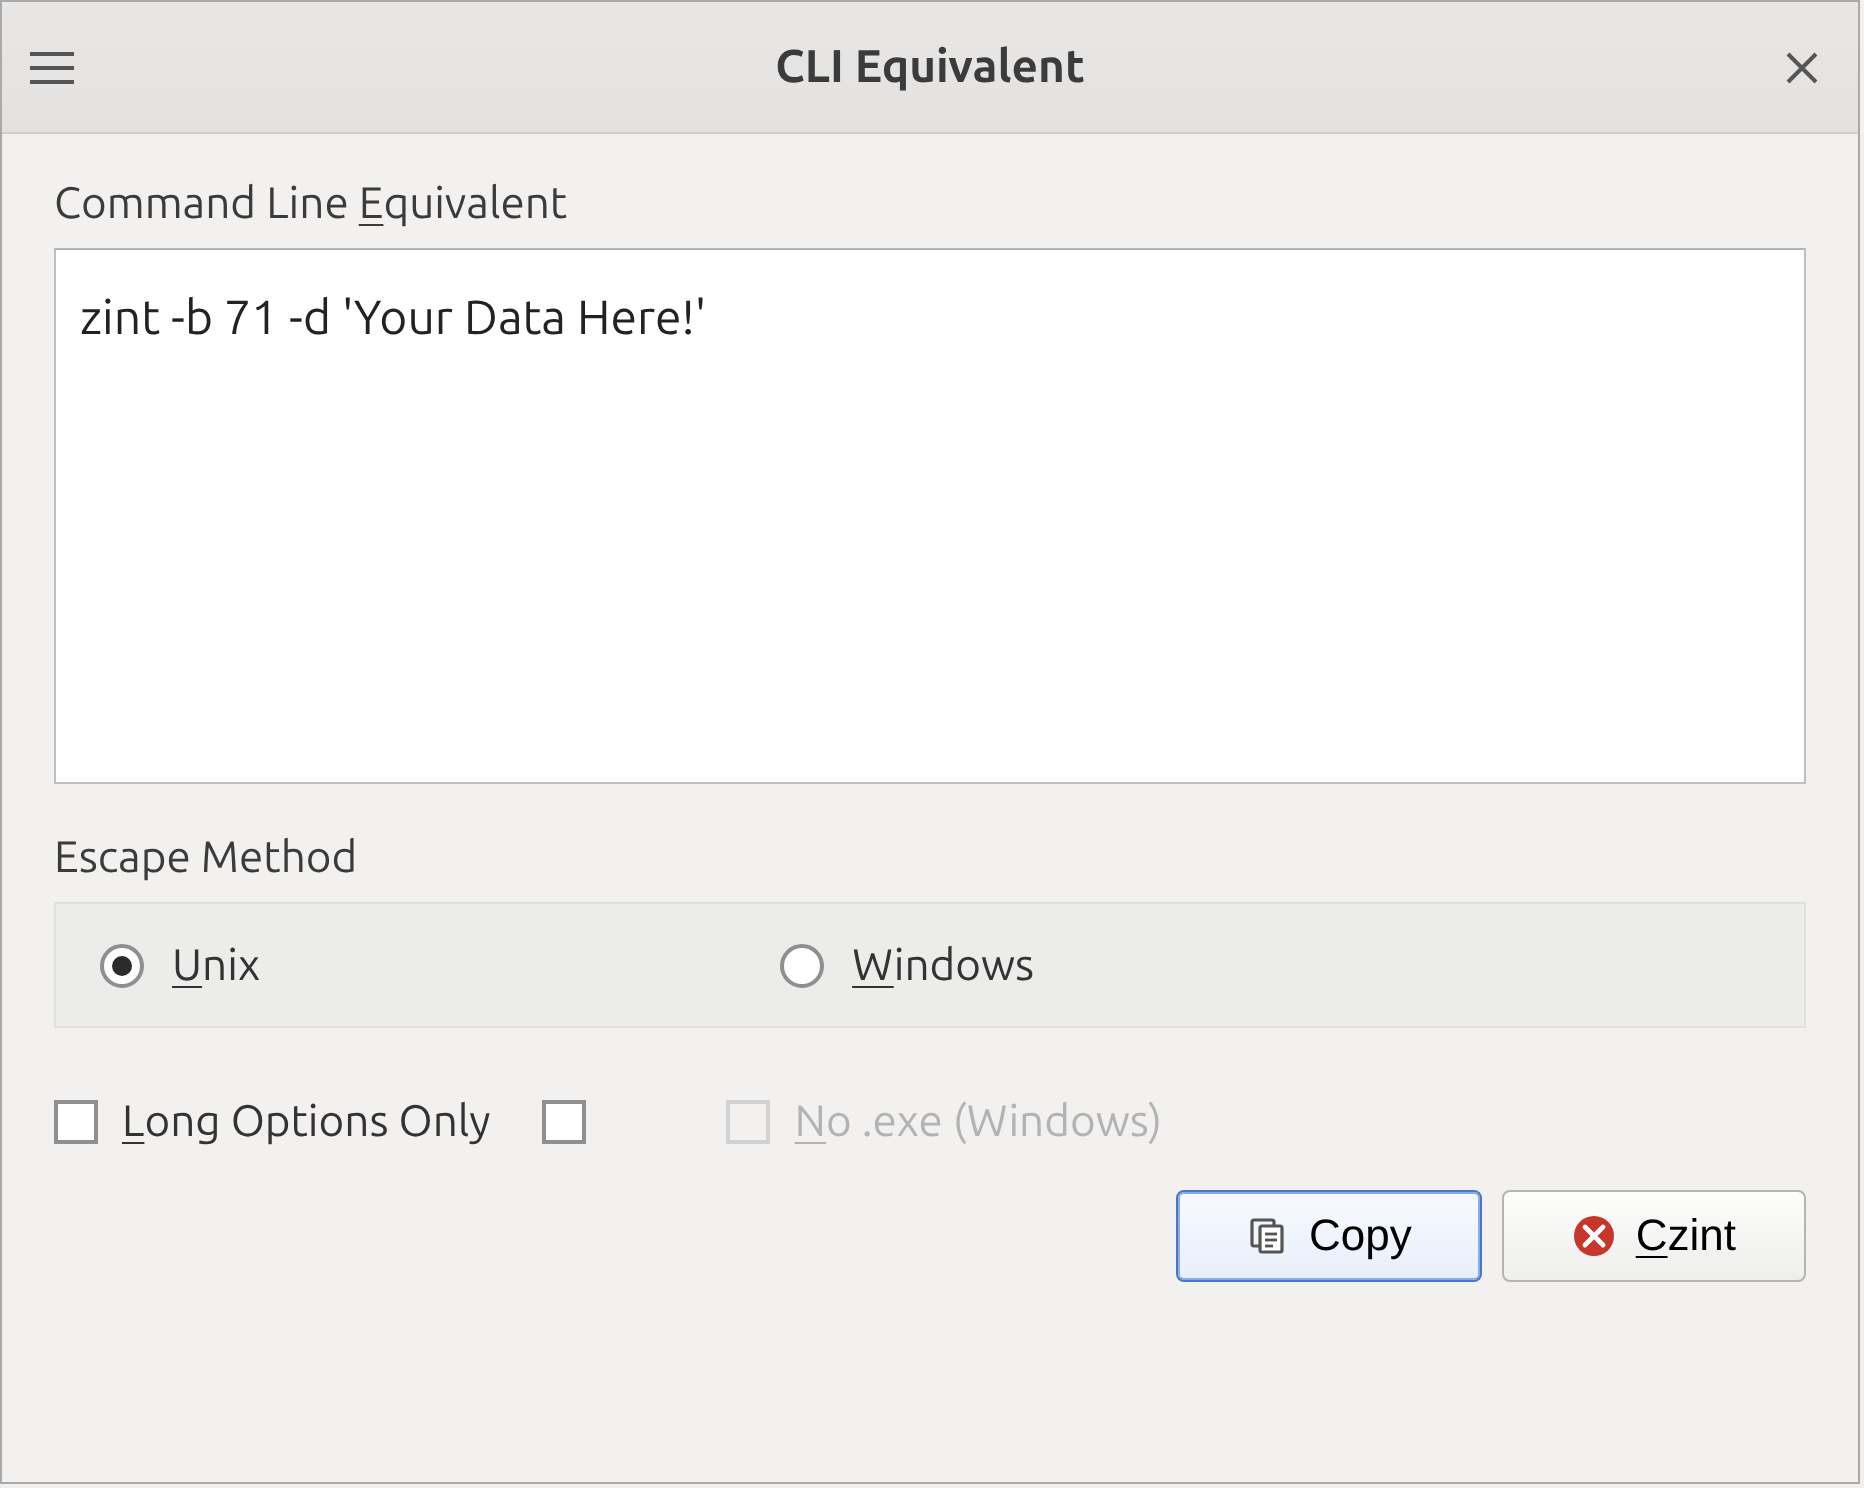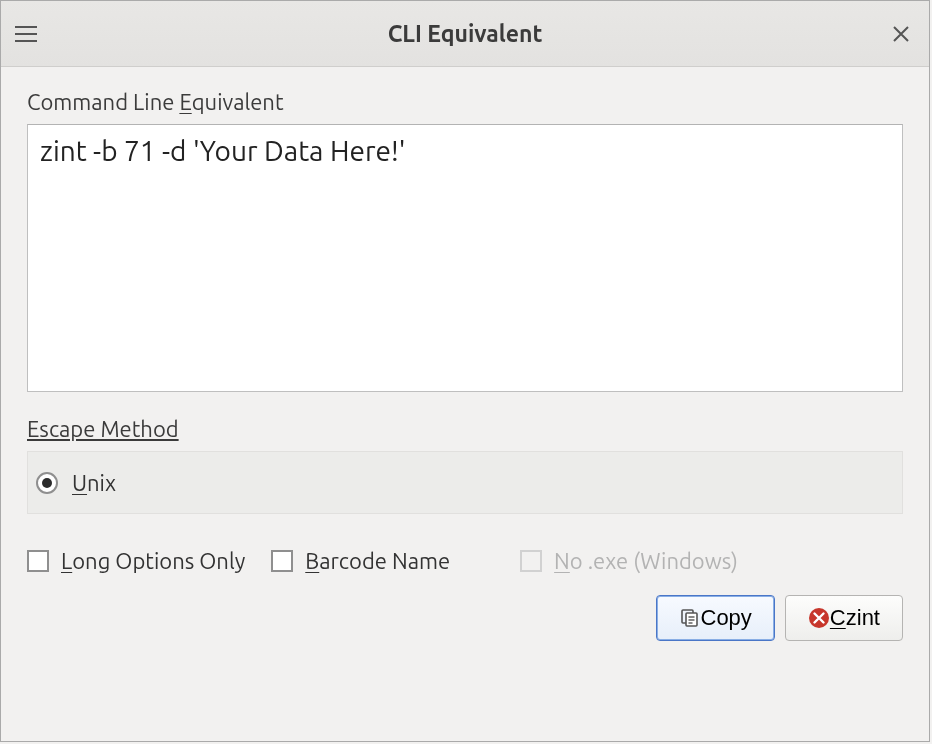--- a/index.html
+++ b/index.html
@@ -71,39 +71,38 @@
   font-size: 22px;
   color: #3b3b3b;
   margin-bottom: 10px;
 }
 .textarea {
   width: 100%;
   height: 268px;
   border: 1px solid #bfbfbf;
   border-top-color: #b3b3b3;
   background: #fff;
-  padding: 10px 12px;
-  font-size: 28px;
+  padding: 20px 12px;
+  font-size: 24px;
   font-family: inherit;
   color: #222;
   resize: none;
   outline: none;
 }
 .section-label {
   font-size: 22px;
   color: #3b3b3b;
   margin: 24px 0 10px 0;
-  text-decoration: underline;
 }
 .radio-group {
   display: flex;
   align-items: center;
   background: #ececea;
   border: 1px solid #e1e0de;
-  padding: 18px 8px;
+  padding: 18px 22px;
   gap: 260px;
 }
 .radio-opt {
   display: flex;
   align-items: center;
   gap: 14px;
   font-size: 22px;
   cursor: pointer;
 }
 .radio-circle {
@@ -146,26 +145,27 @@
 .check-opt.disabled { color: #b3b3b3; cursor: default; margin-left: 44px; }
 .check-opt.disabled .check-box { border-color: #d1d1d1; background: #f2f1f0; }
 .button-row {
   display: flex;
   justify-content: flex-end;
   gap: 10px;
   margin-top: 22px;
 }
 .btn {
   height: 46px;
-  padding: 0 22px;
+  padding: 0 34px;
   border: 1px solid #b5b4b2;
   background: linear-gradient(#fdfdfc, #eeeeec);
   font-size: 22px;
   display: flex;
   align-items: center;
+  gap: 10px;
   cursor: pointer;
   border-radius: 4px;
 }
 .btn.highlight {
   border: 1px solid #4a76c7;
   box-shadow: inset 0 0 0 1px #89aee5;
   background: linear-gradient(#f7faff, #e7effa);
 }
 .mnemonic { text-decoration: underline; text-decoration-thickness: 1.4px; text-underline-offset: 3px; }
 .copy-icon svg, .close-icon svg { display: block; }
@@ -193,30 +193,33 @@
       <span>Command Line </span><span class="mnemonic">E</span><span>quivalent</span>
     </div>
     <textarea class="textarea" style="">zint -b 71 -d 'Your Data Here!'</textarea>
 
     <div class="section-label">Escape Method</div>
     <div class="radio-group">
       <div class="radio-opt">
         <span class="radio-circle checked"></span>
         <span><span class="mnemonic">U</span><span>nix</span></span>
       </div>
+      <div class="radio-opt">
+        <span class="radio-circle"></span>
+        <span><span class="mnemonic">W</span><span>indows</span></span>
+      </div>
     </div>
 
     <div class="checkbox-row">
       <div class="check-opt">
         <span class="check-box"></span>
         <span><span class="mnemonic">L</span><span>ong Options Only</span></span>
       </div>
       <div class="check-opt">
         <span class="check-box"></span>
-        <span><span class="mnemonic">B</span><span>arcode Name</span></span>
       </div>
       <div class="check-opt disabled">
         <span class="check-box"></span>
         <span><span class="mnemonic">N</span><span>o .exe (Windows)</span></span>
       </div>
     </div>
 
     <div class="button-row">
       <button class="btn highlight">
         <span class="copy-icon">

